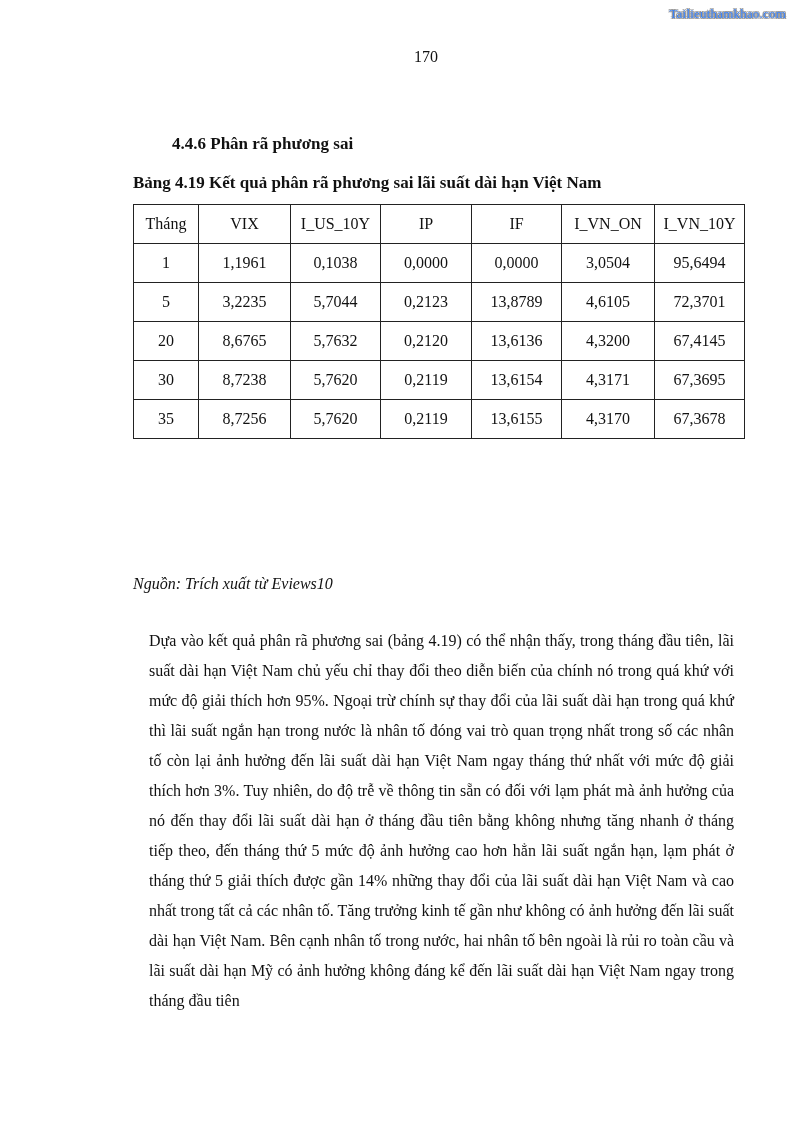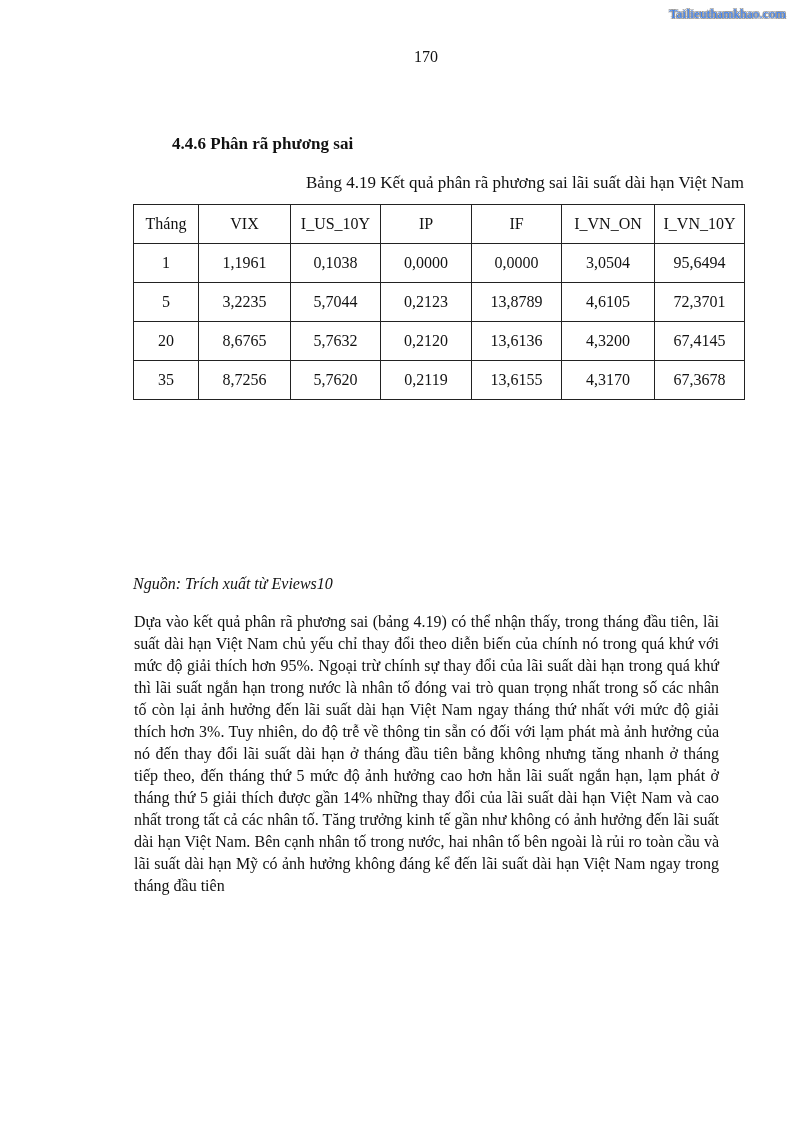--- a/index.html
+++ b/index.html
@@ -12,39 +12,39 @@
       font-size: 13px; color: #3b82f6; letter-spacing: 0.2px;
       text-shadow: -1px -1px 0 #9a9a9a, 1px -1px 0 #9a9a9a, -1px 1px 0 #9a9a9a, 1px 1px 0 #9a9a9a;
     }
     .page-number {
       position: absolute; top: 48px; left: 0; width: 852px; text-align: center; font-size: 16px;
     }
     .section-heading {
       position: absolute; top: 134px; left: 133px; font-size: 17px; font-weight: bold; margin-left: 39px;
     }
     .table-caption {
-      position: absolute; top: 173px; left: 133px; width: 611px; text-align: right;
-      font-size: 17px; font-weight: normal; padding-left: 0;
+      position: absolute; top: 173px; left: 133px; width: 611px; text-align: left;
+      font-size: 17px; font-weight: bold; padding-left: 0;
     }
     table.results {
       position: absolute; top: 204px; left: 133px; border-collapse: collapse;
       font-size: 16px;
       border-radius: 12px;
     }
     table.results td, table.results th {
       border: 1.5px solid #222222; text-align: center; font-weight: normal;
       height: 38px; padding: 0; line-height: 1;
     }
     .source {
       position: absolute; top: 575px; left: 133px; width: 585px; 
       font-size: 16px; font-style: italic;
     }
     .body-text {
       position: absolute; top: 610px; left: 133px; width: 585px; font-size: 16px;
-      line-height: 22px; text-align: justify; margin: 1px;
+      line-height: 30px; text-align: justify; margin: 16px;
     }
   </style>
 </head>
 <body>
 
 <div class="watermark">Tailieuthamkhao.com</div>
 
 <div class="page-number">170</div>
 
 <div class="section-heading">4.4.6 Phân rã phương sai</div>
@@ -94,20 +94,29 @@
     <tr>
       <td>20</td>
       <td>8,6765</td>
       <td>5,7632</td>
       <td>0,2120</td>
       <td>13,6136</td>
       <td>4,3200</td>
       <td>67,4145</td>
     </tr>
     <tr>
+      <td>30</td>
+      <td>8,7238</td>
+      <td>5,7620</td>
+      <td>0,2119</td>
+      <td>13,6154</td>
+      <td>4,3171</td>
+      <td>67,3695</td>
+    </tr>
+    <tr>
       <td>35</td>
       <td>8,7256</td>
       <td>5,7620</td>
       <td>0,2119</td>
       <td>13,6155</td>
       <td>4,3170</td>
       <td>67,3678</td>
     </tr>
   </tbody>
 </table>

